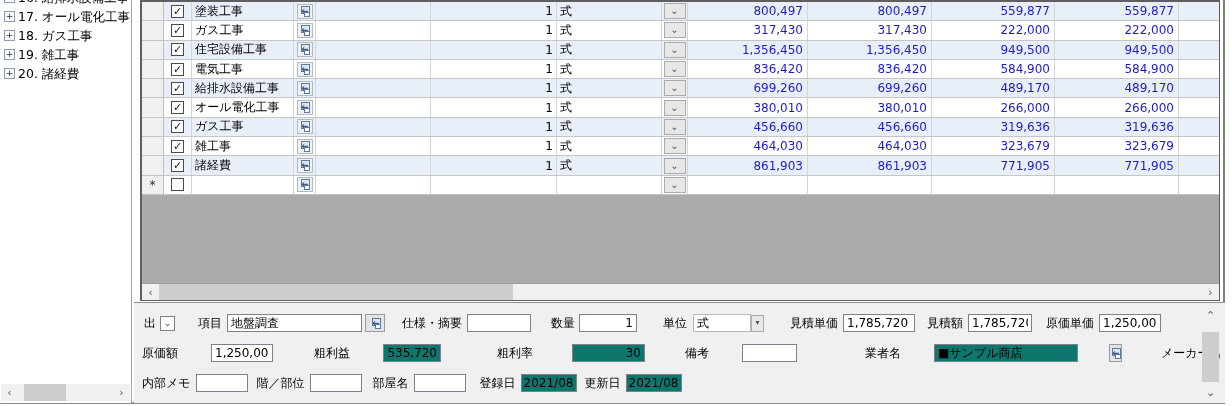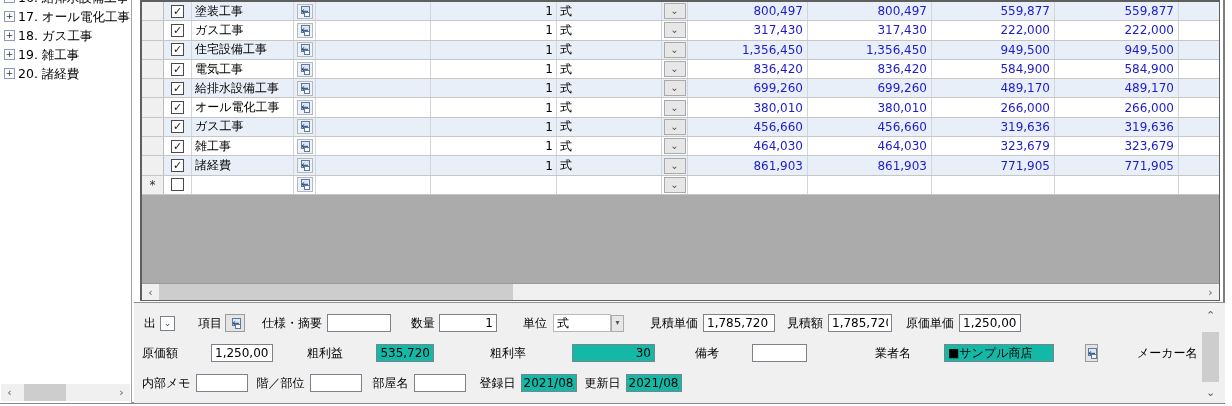--- a/index.html
+++ b/index.html
@@ -54,21 +54,21 @@
   .grid-scroll .sb-thumb { width:354px; }
   .grid-scroll .sb-track { flex:1 1 auto; }
 
   
   .form-panel { position:absolute; left:134px; top:302px; width:1091px; height:101px;
     background:#f0f0f0; border-top:1px solid #8f8f8f; overflow:hidden; }
   .frow { position:absolute; left:0; right:26px; height:20px; display:flex; align-items:center; }
   .lab { white-space:nowrap; }
   .fin { height:18px; border:1px solid #7b828c; background:#fff; font-size:12px;
     padding:0 3px; font-family:inherit; }
-  .fin.ro { background:#14b8a6; }
+  .fin.ro { background:#0f766e; }
   .fin.num { text-align:right; }
   .combo-sm { width:15px; height:15px; background:#fff; border:1px solid #7b828c;
     color:#444; font-size:9px; line-height:12px; text-align:center; }
   .mini-dd { width:13px; height:17px; background:#e7e7e7; border:1px solid #ababab;
     color:#555; font-size:8px; line-height:14px; text-align:center; }
   .form-btn { width:20px; height:18px; background:#e4e4e4; border:1px solid #9b9b9b;
     display:flex; align-items:center; justify-content:center; }
   .form-vscroll { position:absolute; right:6px; top:4px; height:94px; }
   .form-vscroll .sb-thumb { height:50px; margin-top:8px; }
 </style>
@@ -389,20 +389,21 @@
     <span class="sb-btn">›</span>
   </div>
 </div>
 
 <div class="form-panel">
 
   <div class="frow" style="top:10px;">
     <span class="lab" style="margin-left:10px;">出</span>
     <span class="combo-sm" style="margin-left:4px;">⌄</span>
     <span class="lab" style="margin-left:23px;">項目</span>
+    <input class="fin" style="margin-left: 5px; width: 135px;" value="地盤調査">
     <span class="form-btn" style="margin-left:3px;">
         <svg width="11" height="11" viewBox="0 0 11 11">
           <rect x="2.5" y="0.5" width="8" height="7" fill="#dfe8f2" stroke="#5a7aa0"></rect>
           <path d="M9 9.5 H3 M3 9.5 l2.2 -2 M3 9.5 l2.2 2" transform="translate(0,-4.2)" stroke="#1f3f7a" fill="none"></path>
           <rect x="5.5" y="6.5" width="5" height="4" fill="#f6f8fa" stroke="#5a7aa0"></rect>
         </svg>
       </span>
     <span class="lab" style="margin-left:17px;">仕様・摘要</span>
     <input class="fin" style="margin-left: 5px; width: 64px;" value="">
     <span class="lab" style="margin-left:20px;">数量</span>
@@ -414,28 +415,28 @@
     <input class="fin" style="margin-left: 5px; width: 72px;" value="1,785,720">
     <span class="lab" style="margin-left:12px;">見積額</span>
     <input class="fin" style="margin-left: 5px; width: 64px;" value="1,785,720">
     <span class="lab" style="margin-left:14px;">原価単価</span>
     <input class="fin" style="margin-left: 5px; width: 62px;" value="1,250,000">
   </div>
 
   <div class="frow" style="top:40px;gap:28px;">
     <span class="lab" style="margin-left:8px;">原価額</span>
     <input class="fin" style="margin-left: 5px; width: 62px;" value="1,250,000">
-    <span class="lab" style="margin-left:6px;">粗利益</span>
+    <span class="lab" style="margin-left:13px;">粗利益</span>
     <input class="fin num ro" style="margin-left: 5px; width: 58px;" value="535,720">
     <span class="lab" style="margin-left:28px;">粗利率</span>
-    <input class="fin num ro" style="margin-left: 18px; width: 83px;" value="30">
+    <input class="fin num ro" style="margin-left: 11px; width: 73px;" value="30">
     <span class="lab" style="margin-left:12px;">備考</span>
     <input class="fin" style="margin-left: 5px; width: 55px;" value="">
     <span class="lab" style="margin-left:40px;text-align:center;">業者名</span>
-    <input class="fin ro" style="margin-left: 5px; width: 110px;" value="■サンプル商店">
+    <input class="fin ro" style="margin-left: 5px; width: 144px;" value="■サンプル商店">
     <span class="form-btn" style="margin-left:3px;">
         <svg width="11" height="11" viewBox="0 0 11 11">
           <rect x="2.5" y="0.5" width="8" height="7" fill="#dfe8f2" stroke="#5a7aa0"></rect>
           <path d="M9 5.3 H3 M3 5.3 l2.2 -2 M3 5.3 l2.2 2" stroke="#1f3f7a" fill="none"></path>
           <rect x="5.5" y="6.5" width="5" height="4" fill="#f6f8fa" stroke="#5a7aa0"></rect>
         </svg>
       </span>
     <span class="lab" style="margin-left:11px;">メーカー名</span>
     <input class="fin" style="margin-left: 5px; width: 58px;" value="">
     <span class="lab" style="margin-left:13px;">品番</span>

